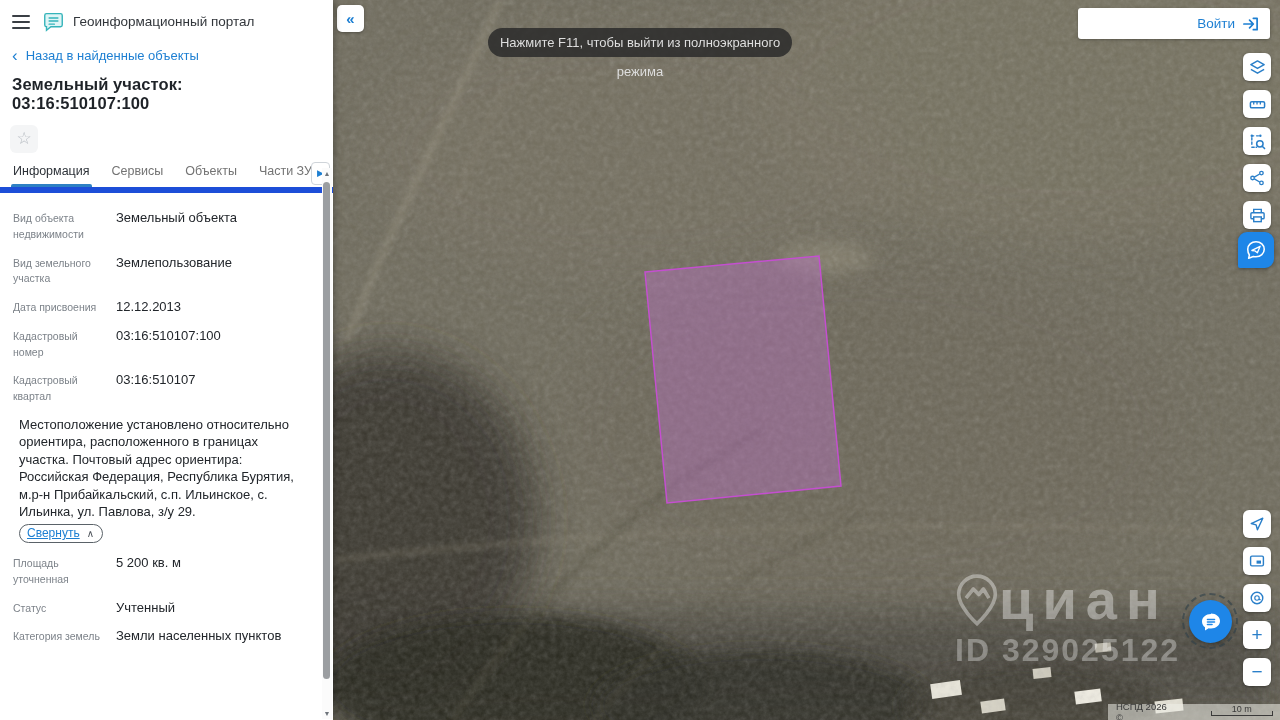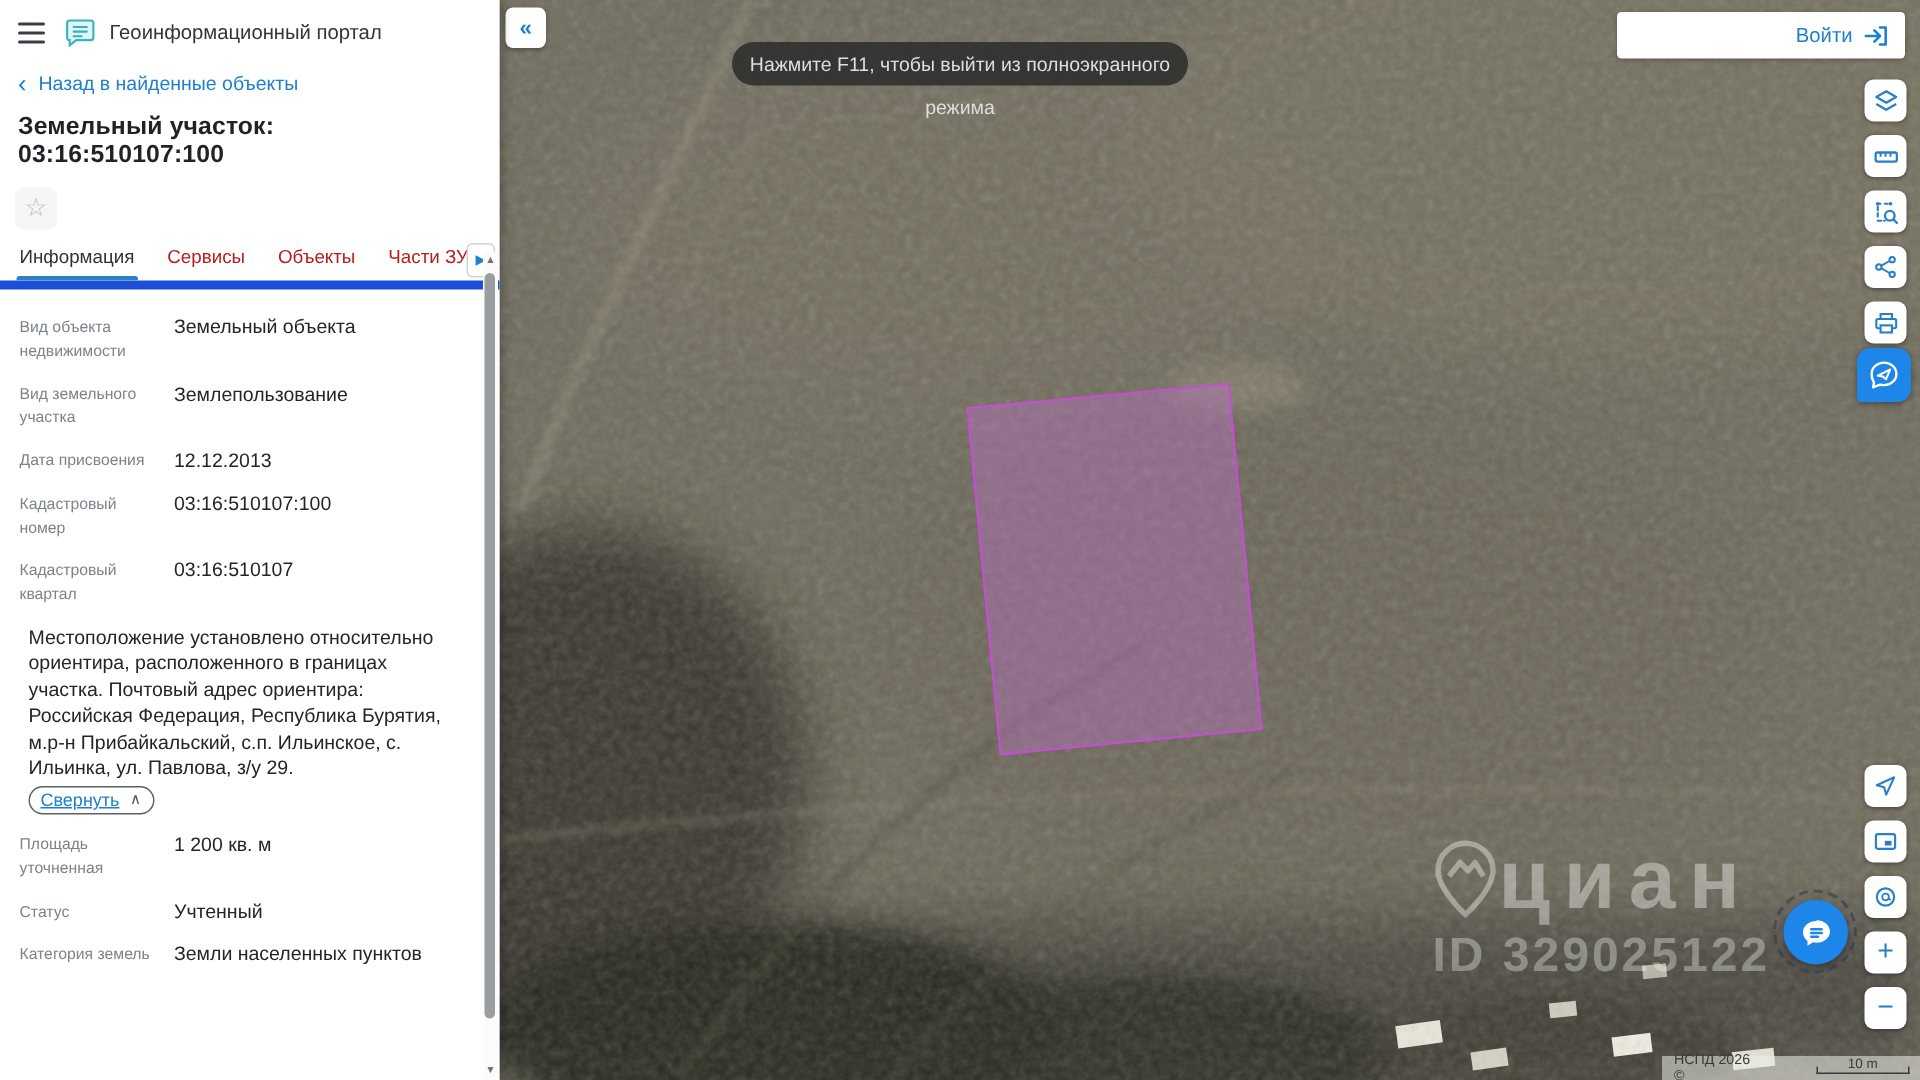--- a/index.html
+++ b/index.html
@@ -12,21 +12,21 @@
   .burger { width:18px; height:14px; display:flex; flex-direction:column; justify-content:space-between; cursor:pointer; margin-right:13px; }
   .burger i { display:block; height:2px; background:#3a3f45; border-radius:1px; }
   .brand-logo { width:21px; height:21px; margin-right:9px; }
   .brand-title { font-size:13.5px; font-weight:500; color:#32363b; }
   .back-row { display:flex; align-items:center; padding:10px 14px 2px 12px; color:#1d7fd2; cursor:pointer; }
   .back-chevron { font-size:17px; line-height:14px; margin-right:8px; color:#1d7fd2; }
   .back-label { font-size:13px; }
   .page-title { padding:10px 14px 0 12px; font-size:16.5px; font-weight:600; color:#1f2328; letter-spacing:.1px; }
   .fav-btn { margin:12px 0 0 10px; width:28px; height:28px; border:none; background:#f4f5f6; border-radius:6px; color:#b7bcc2; font-size:17px; line-height:28px; text-align:center; cursor:pointer; }
   .tabs { position:relative; display:flex; align-items:flex-end; padding:14px 26px 0 13px; border-bottom:6px solid #1d4ed8; height:40px; overflow:hidden; white-space:nowrap; }
-  .tab { font-size:12.5px; color:#b91c1c; margin-right:22px; padding-bottom:9px; cursor:pointer; position:relative; }
+  .tab { font-size:12.5px; color:#737373; margin-right:22px; padding-bottom:9px; cursor:pointer; position:relative; }
   .tab.active { color:#2d3238; font-weight:500; }
   .tab.active::after { content:""; position:absolute; left:-2px; right:-2px; bottom:0; height:3px; background:#2e80c4; border-radius:2px 2px 0 0; }
   .tab-next { position:absolute; right:3px; top:9px; width:19px; height:23px; border:1px solid #cfd4d9; border-radius:4px; background:#fff; color:#1d7fd2; font-size:9px; line-height:21px; text-align:center; cursor:pointer; }
   .sb-content { position:relative; height:553px; padding:16px 24px 0 13px; overflow:hidden; }
   .row { display:flex; margin-bottom:11px; }
   .flabel { width:97px; min-width:97px; font-size:10.5px; line-height:1.5; color:#7d838a; padding-top:2px; }
   .fcol { flex:1; padding-left:6px; }
   .fvalue { font-size:13px; line-height:1.35; color:#22262b; }
   .collapse-chip { display:inline-flex; align-items:center; margin-top:3px; padding:1px 8px 2px 7px; border:1px solid #5a6268; border-radius:10px; cursor:pointer; }
   .collapse-chip .clabel { font-size:12px; color:#1d7fd2; text-decoration:underline; }
@@ -50,21 +50,21 @@
   .tool-btn { position:absolute; right:9px; width:28px; height:28px; background:#fff; border:none; border-radius:6px; box-shadow:0 1px 3px rgba(0,0,0,.35); cursor:pointer; display:flex; align-items:center; justify-content:center; padding:0; }
   .tool-btn svg { display:block; }
   .tool-btn.t1{top:53px} .tool-btn.t2{top:90px} .tool-btn.t3{top:127px} .tool-btn.t4{top:164px} .tool-btn.t5{top:201px}
   .tool-btn.b1{top:510px} .tool-btn.b2{top:547px} .tool-btn.b3{top:584px} .tool-btn.b4{top:621px} .tool-btn.b5{top:658px}
   .tool-btn.zoomtxt { color:#2a7fc9; font-size:19px; font-weight:500; line-height:26px; }
   .tool-active { position:absolute; right:6px; top:232px; width:36px; height:36px; background:#1e86e8; border:none; border-radius:9px 9px 9px 2px; box-shadow:0 1px 4px rgba(0,0,0,.4); cursor:pointer; display:flex; align-items:center; justify-content:center; }
 
   .chat-ring { position:absolute; left:849px; top:593px; width:56px; height:56px; border:2px dashed rgba(52,66,75,.65); border-radius:50%; transform:rotate(20deg); }
   .chat-fab { position:absolute; left:856px; top:600px; width:43px; height:43px; border:none; border-radius:50%; background:#1e86e8; box-shadow:0 2px 5px rgba(0,0,0,.35); cursor:pointer; display:flex; align-items:center; justify-content:center; }
 
-  .wm { position:absolute; left:622px; top:558px; color:rgba(255,255,255,.38); pointer-events:none; }
+  .wm { position:absolute; left:622px; top:572px; color:rgba(255,255,255,.38); pointer-events:none; }
   .wm-row { display:flex; align-items:center; }
   .wm-brand { font-size:56px; font-weight:700; letter-spacing:9px; line-height:1; }
   .wm-id { font-size:32px; font-weight:600; letter-spacing:2px; line-height:1; margin-top:6px; color:rgba(255,255,255,.33); }
 
   .attrib { position:absolute; right:0; bottom:0; width:172px; height:16px; background:rgba(238,238,232,.55); display:flex; align-items:center; justify-content:space-between; padding:0 7px 0 8px;gap:36px; }
   .attrib-text { font-size:9.5px; color:#3a3a3a; }
   .scalebar { position:relative; width:64px; height:10px; }
   .scalebar .bar { position:absolute; left:0; right:0; bottom:1px; height:5px; border-left:1px solid #3a3a3a; border-right:1px solid #3a3a3a; border-bottom:1px solid #3a3a3a; }
   .scalebar .lbl { position:absolute; left:0; right:0; top:-3px; text-align:center; font-size:9px; color:#3a3a3a; }
 </style>
@@ -141,21 +141,21 @@
           <div class="fvalue">Местоположение установлено относительно ориентира, расположенного в границах участка. Почтовый адрес ориентира: Российская Федерация, Республика Бурятия, м.р-н Прибайкальский, с.п. Ильинское, с. Ильинка, ул. Павлова, з/у 29.</div>
           <span class="collapse-chip">
             <span class="clabel">Свернуть</span>
             <span class="chev">∧</span>
           </span>
         </div>
       </div>
       <div class="row">
         <div class="flabel">Площадь уточненная</div>
         <div class="fcol">
-            <div class="fvalue">1 200 кв. м</div>
+            <div class="fvalue">5 200 кв. м</div>
           </div>
       </div>
       <div class="row">
         <div class="flabel">Статус</div>
         <div class="fcol">
             <div class="fvalue">Учтенный</div>
           </div>
       </div>
       <div class="row">
         <div class="flabel">Категория земель</div>

